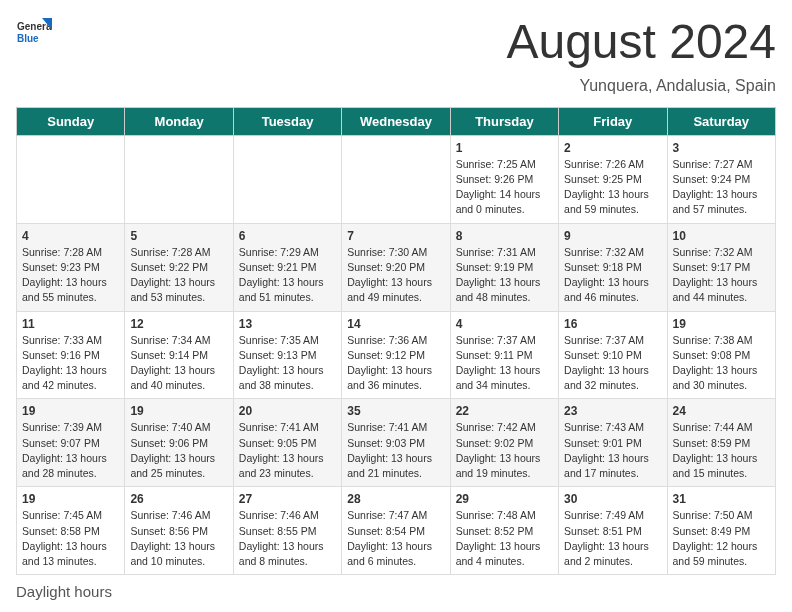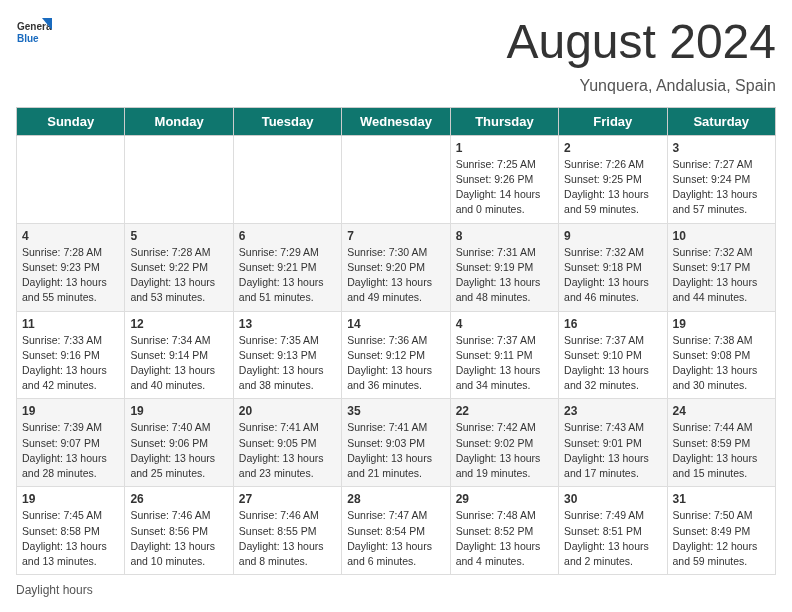--- a/index.html
+++ b/index.html
@@ -71,21 +71,21 @@
     }
     .day-info {
       line-height: 1.45;
       font-size: 10.5px;
     }
     .empty-cell {
       background: #fff !important;
     }
     .footer {
       margin-top: 8px;
-      font-size: 12px;
+      font-size: 15px;
       color: #555;
     }
   </style>
 </head>
 <body>
 
 <div class="header">
   <div class="logo">
   <div style="display:flex;align-items:center;">
     <svg width="36" height="36" viewBox="0 0 36 36">

